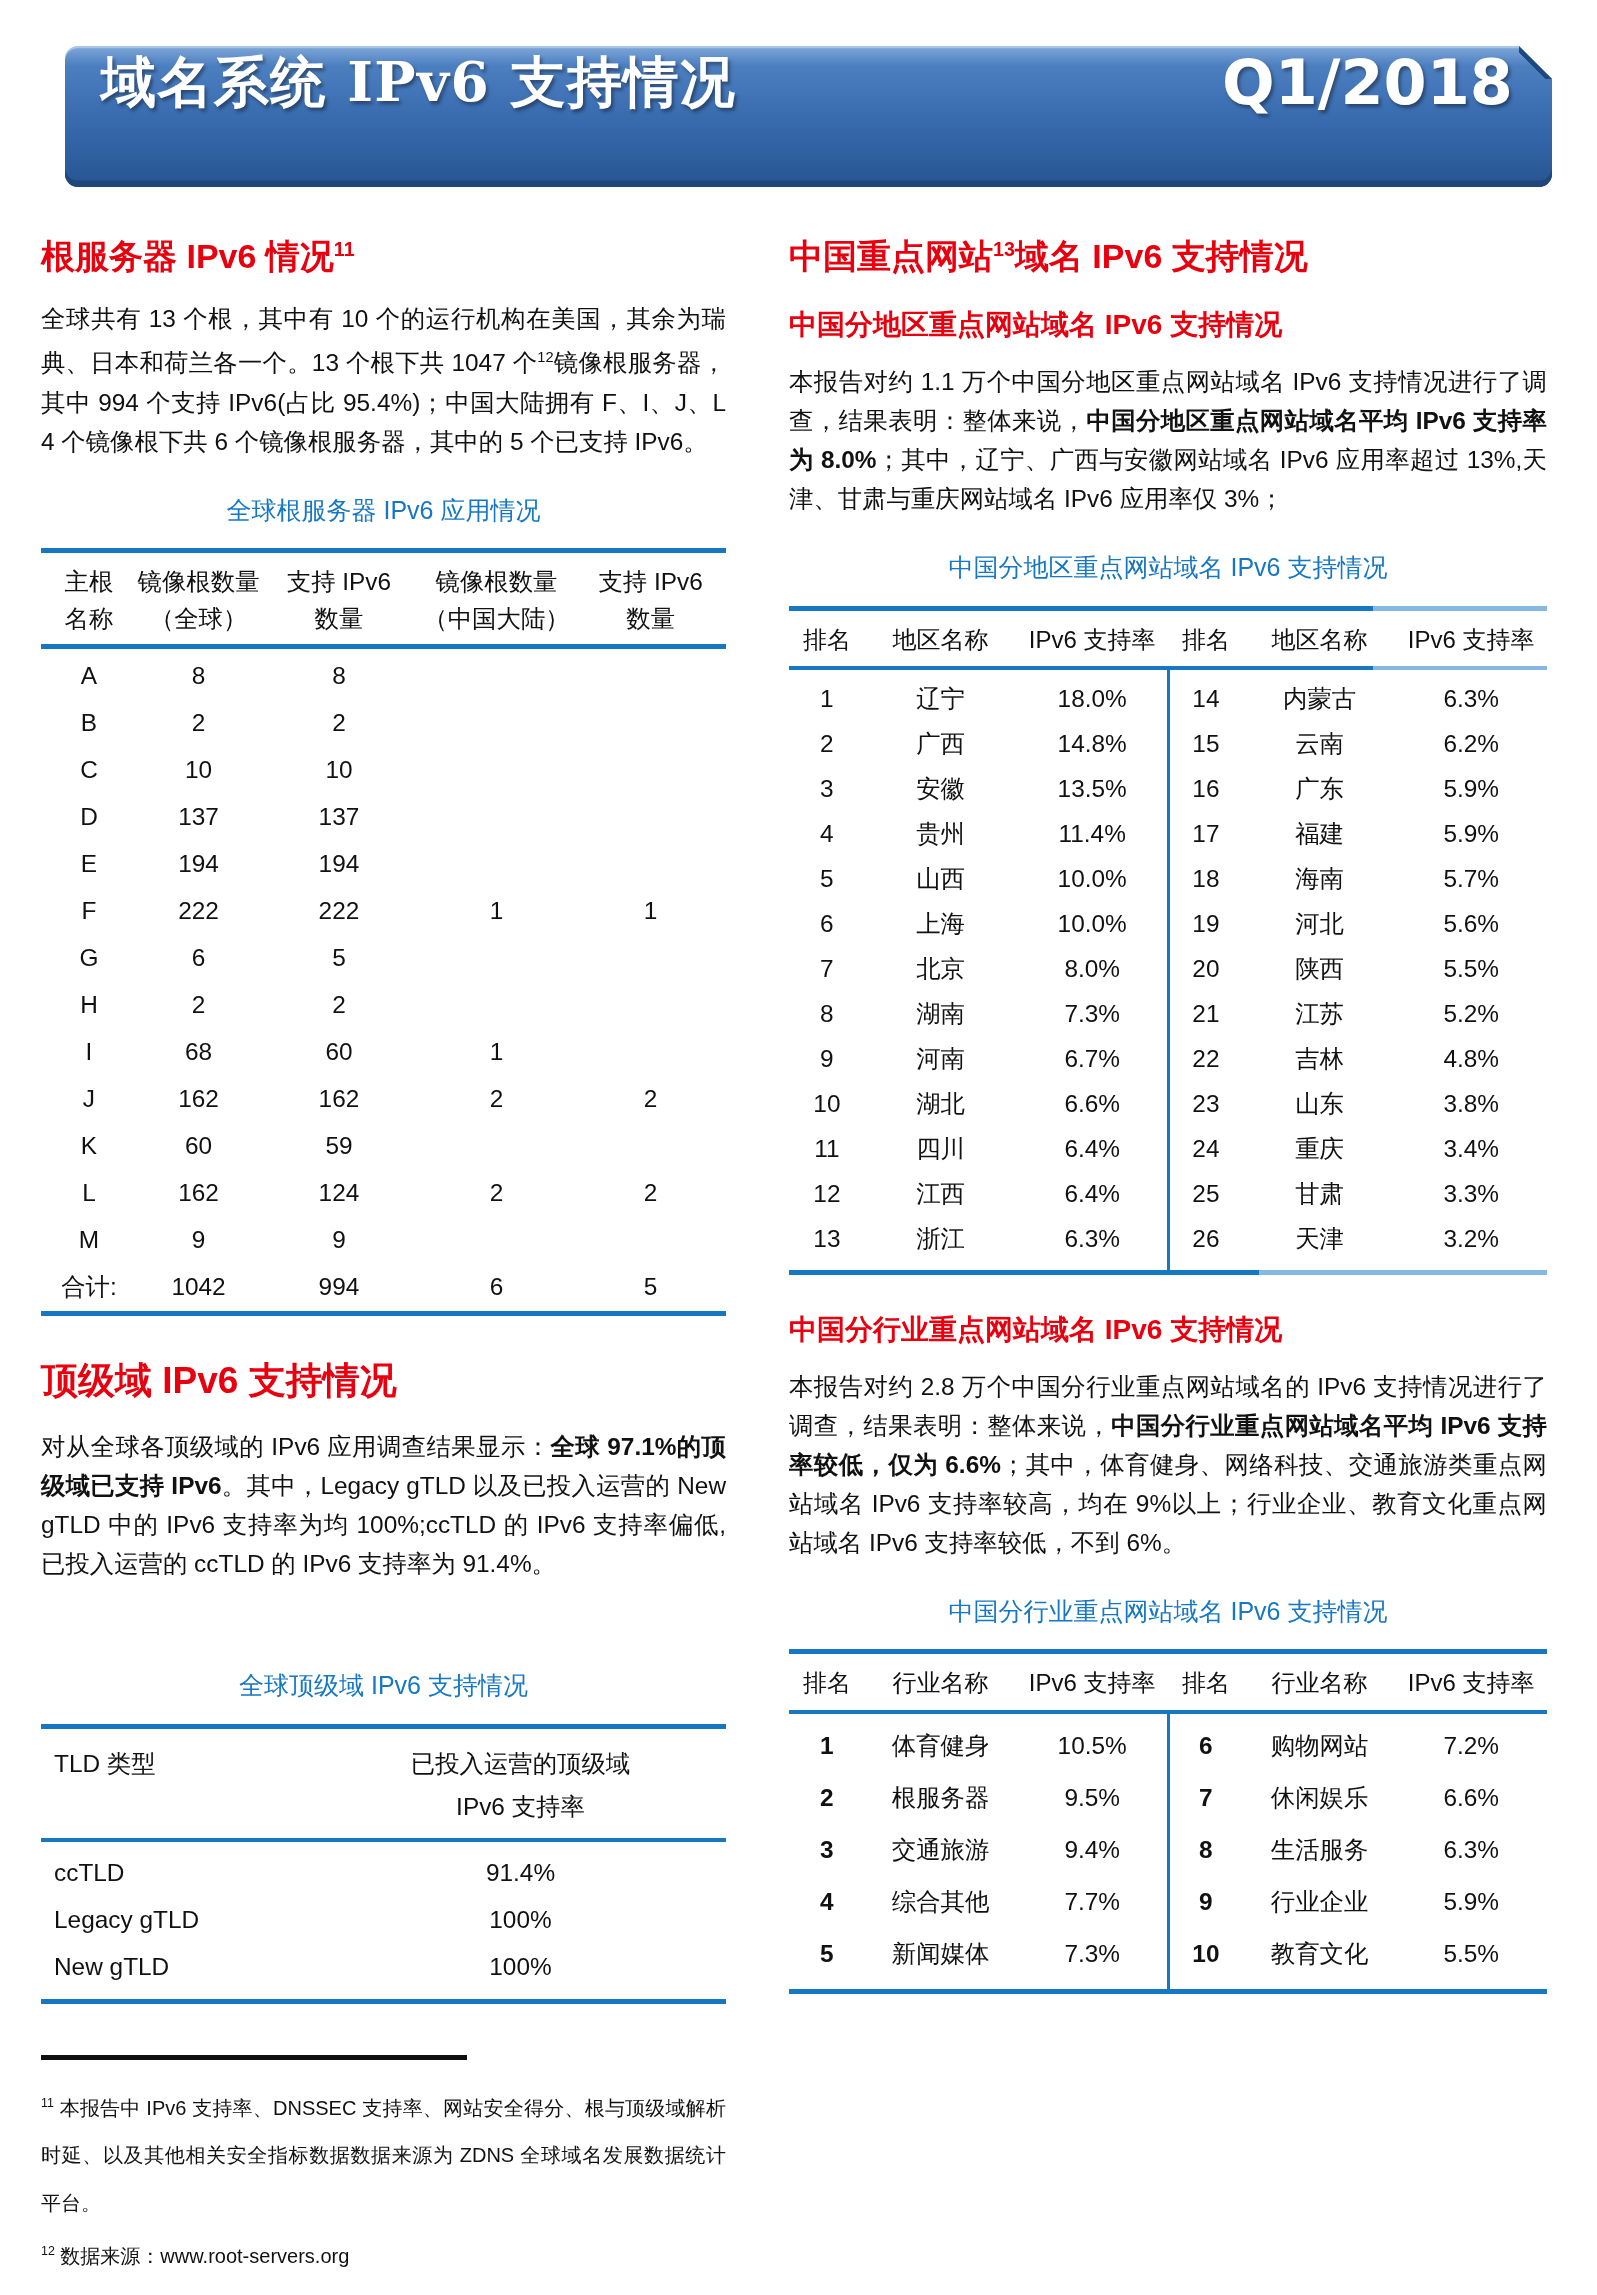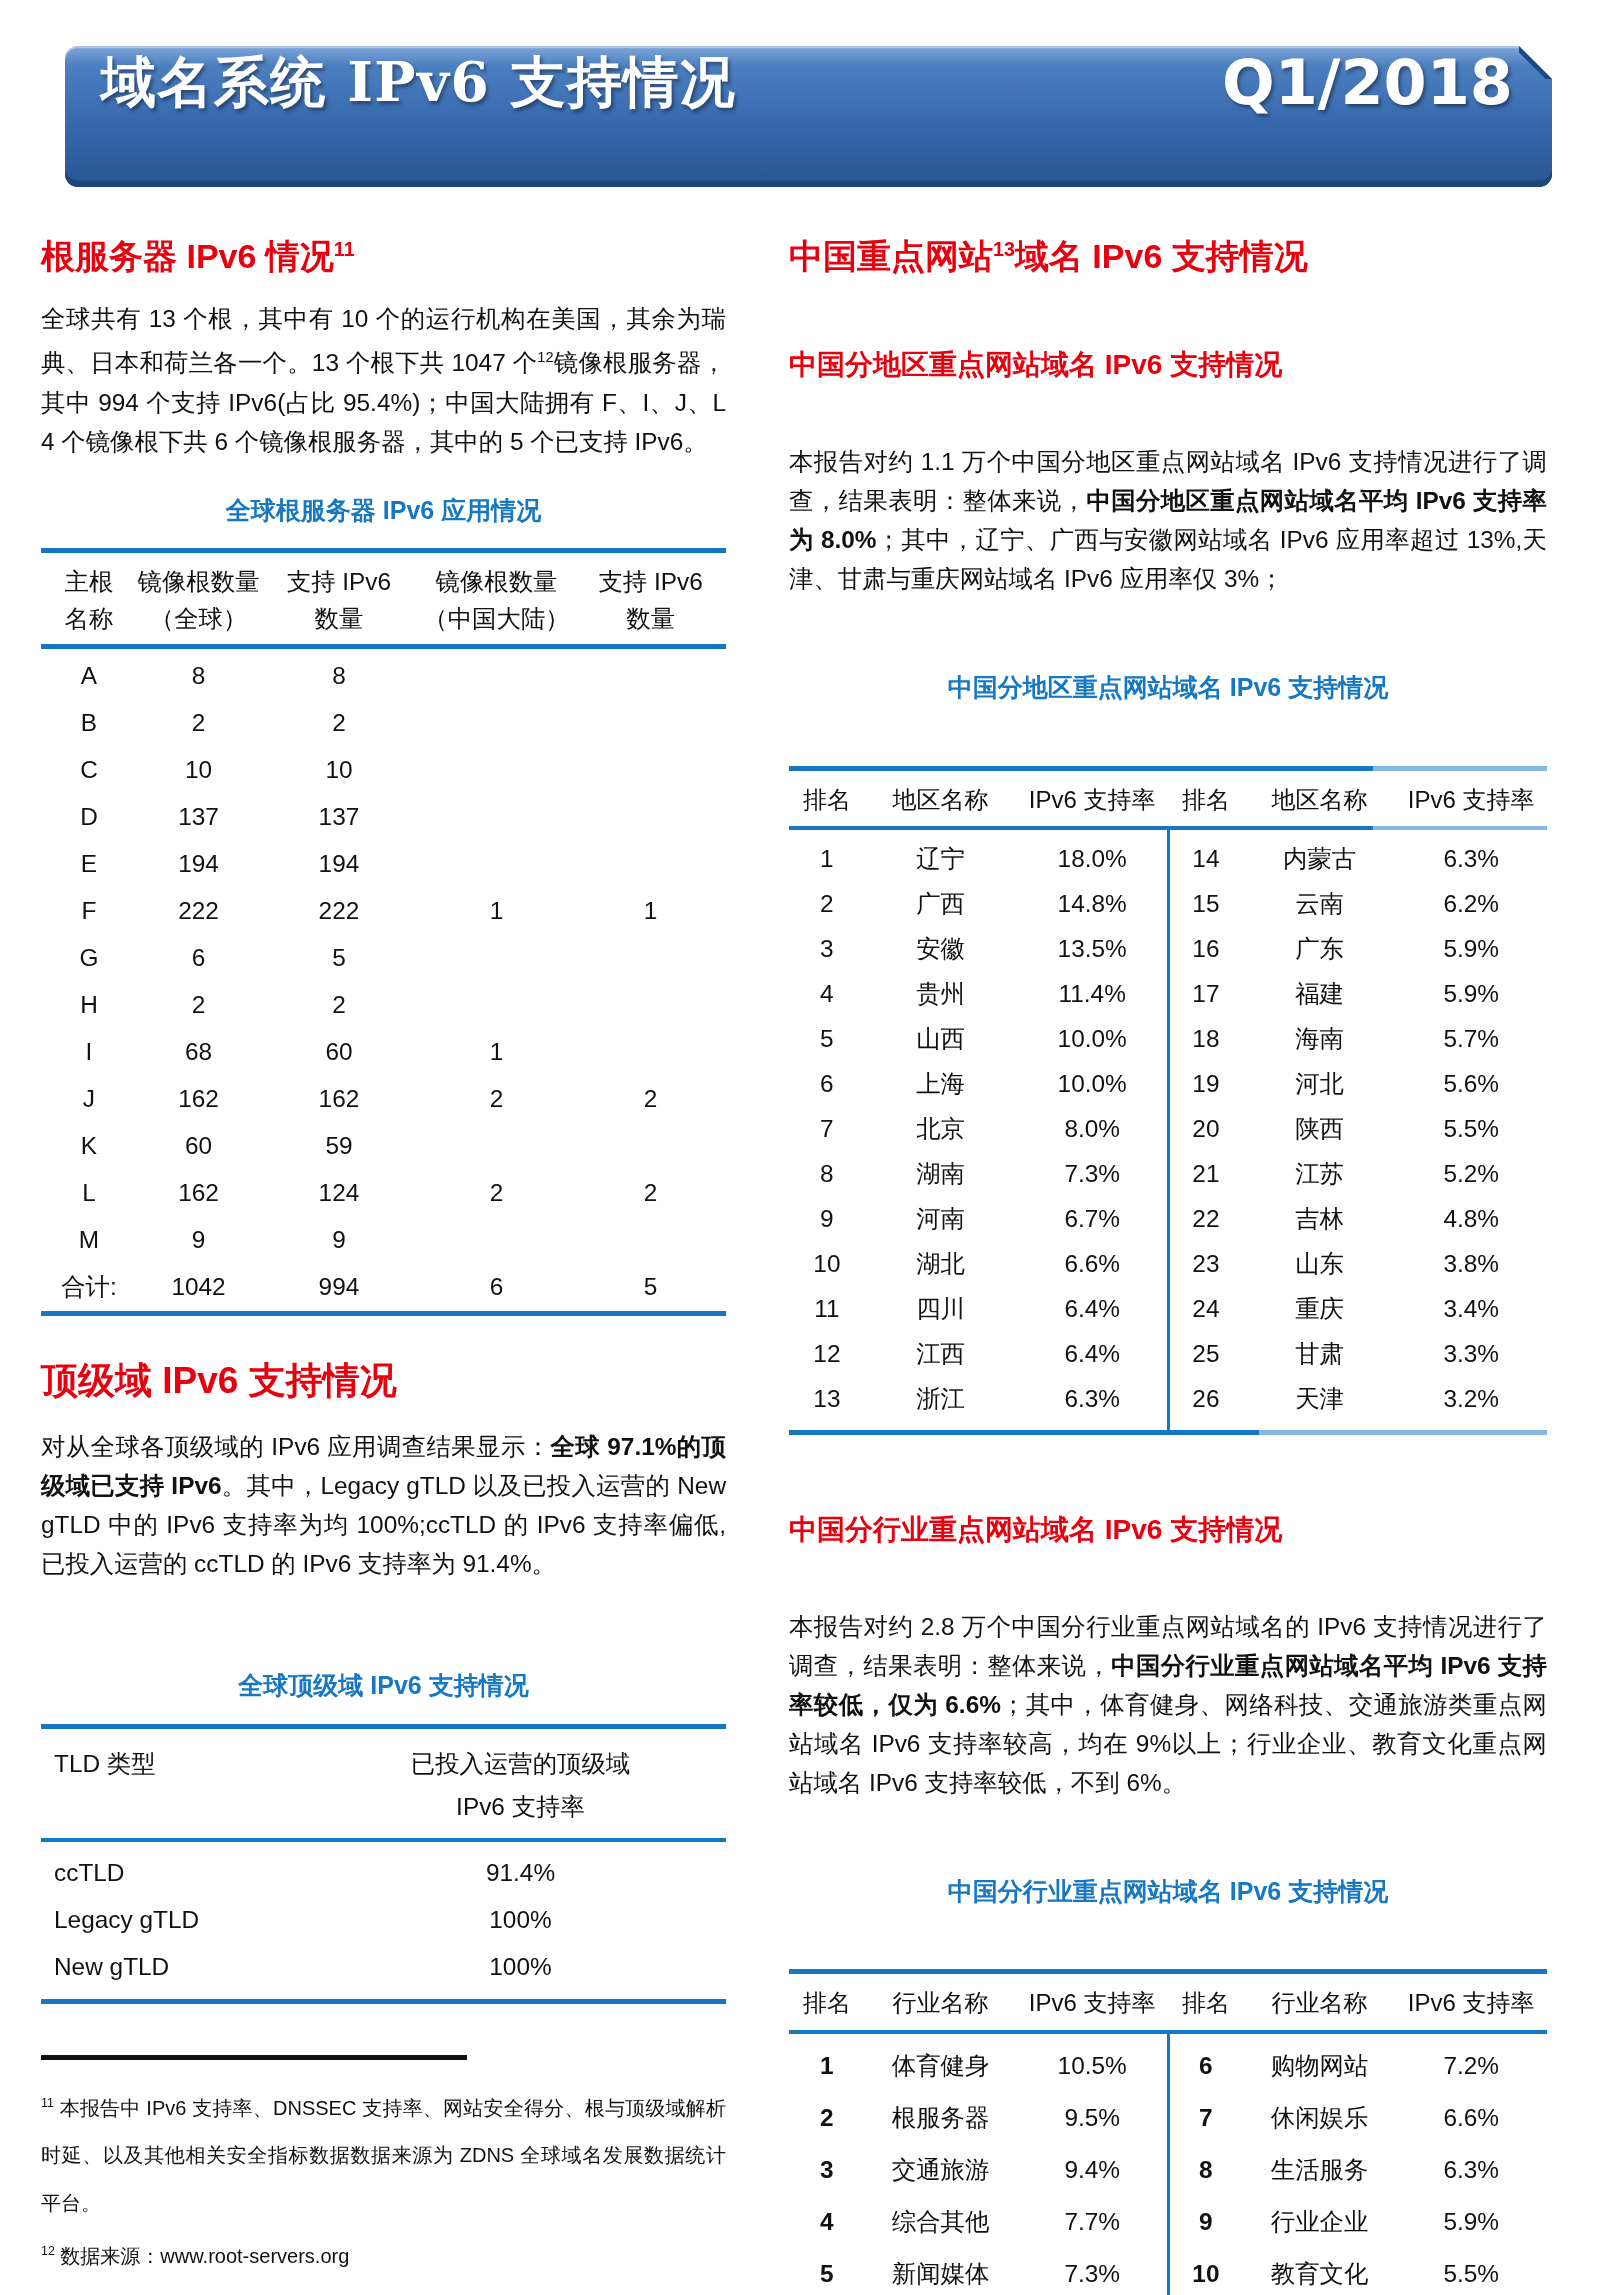--- a/index.html
+++ b/index.html
@@ -42,34 +42,34 @@
     background: linear-gradient(to bottom left, transparent 0 47%, #1c4a80 47% 60%, transparent 60%);
   }
   
   .cols {
     display:flex; gap: 63px;
     padding: 47px 50px 16px 41px;
     height: 2109px;
   }
   .col { display:flex; flex-direction:column; }
   .col.left  { flex: 0 0 685px; }
-  .col.right { flex: 1; gap: 40px; }
+  .col.right { flex: 1; }
 
   .h-red { color:#e8000f; font-weight:700; line-height:1.25; }
   .h1l { font-size:34px; margin:1.4px 0 21.5px; }
   .h1r { font-size:34px; margin:1.4px 0 29px; }
   .h2l { font-size:37px; margin:42px 0 23px; }
   .sub { font-size:28px; margin:0 0 20px; }
   .h-red sup { font-size:58%; vertical-align:super; }
 
   .body-p { font-size:24.4px; line-height:39px; text-align:justify; margin:0 0 26px; }
   .body-p b { font-weight:700; }
   .body-p sup { font-size:60%; vertical-align:super; }
 
-  .tbl-title { color:#1677c2; font-weight:700; font-size:25px; text-align:center; margin:7.2px 0 21.5px; }
+  .tbl-title { color:#1677c2; font-weight:400; font-size:25px; text-align:center; margin:7.2px 0 21.5px; }
   .tld-title { margin-top:60px; }
 
   .rule { height:5px; background:#1677c2; }
   .rule.thin { height:4.3px; }
   
   .tt  { background: linear-gradient(to right,#1677c2 0 77%, #85b9e4 77% 100%); }
   .ttb { background: linear-gradient(to right,#1677c2 0 62%, #85b9e4 62% 100%); }
 
   
   .rt-head, .rt-body { display:grid; grid-template-columns:14% 18% 23% 23% 22%; }

